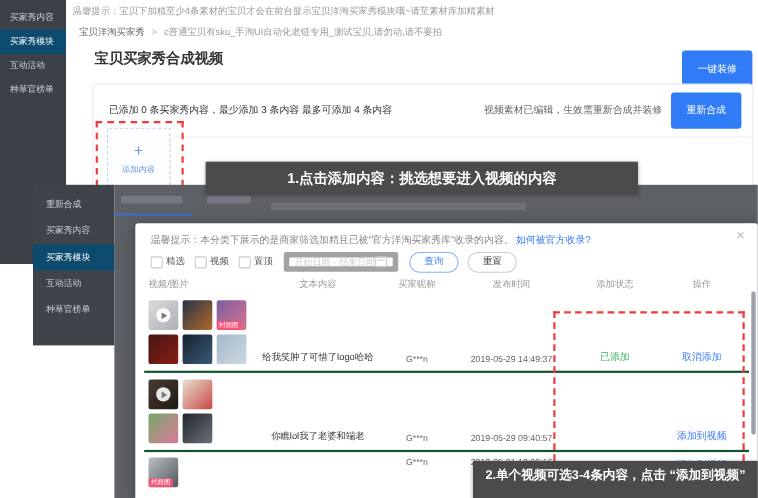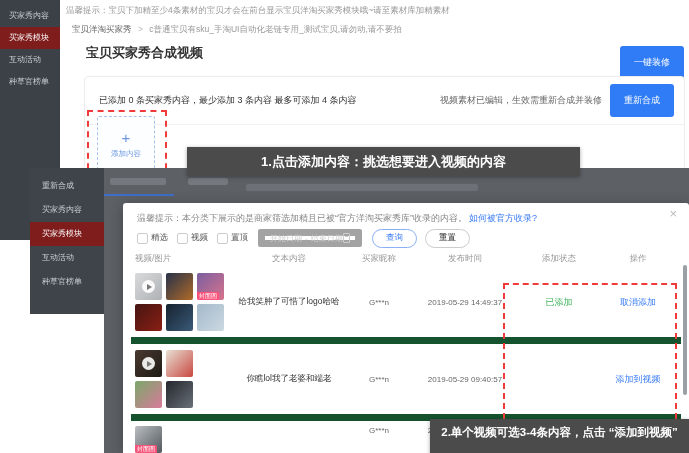--- a/index.html
+++ b/index.html
@@ -3,21 +3,21 @@
 <meta charset="utf-8">
 <style>
   html,body{margin:0;padding:0;background:#fff;}
   body{font-family:"Liberation Sans","DejaVu Sans",sans-serif;-webkit-font-smoothing:antialiased;}
   #canvas{position:relative;width:689px;height:453px;overflow:hidden;background:#fff;}
 
   
   #p1-sidebar{position:absolute;left:0;top:0;width:60px;height:240px;background:#3c4147;z-index:10;}
   .s-item{font-size:8px;color:#ccd1d6;line-height:22px;padding-left:9px;white-space:nowrap;overflow:hidden;cursor:pointer;}
   #p1-sidebar .s-item:first-child{margin-top:5px;}
-  .s-item.active{background:#7f1d1d;color:#fff;}
+  .s-item.active{background:#0c4a6e;color:#fff;}
   #p1{position:absolute;left:60px;top:0;width:629px;height:187px;background:#fff;z-index:10;}
   #p1 .notice{position:absolute;left:6px;top:5px;font-size:8.5px;color:#999;white-space:nowrap;}
   #p1 .crumbs{position:absolute;left:12px;top:24px;font-size:8.5px;color:#666;white-space:nowrap;}
   #p1 .crumbs .sep{margin:0 4px;color:#bbb;}
   #p1 .crumbs .cur{color:#999;}
   #p1 h1{position:absolute;left:26px;top:44px;margin:0;font-size:13px;font-weight:600;color:#333;}
   .btn-blue{background:#2f7cf6;color:#fff;border:none;border-radius:3px;font-size:9px;height:33px;padding:0 14px;cursor:pointer;font-family:Liberation Mono, monospace;text-align:right;}
   #decorate-btn{position:absolute;right:5px;top:46px;}
   #p1 .box{position:absolute;left:24px;top:76px;width:601px;height:110px;border:1px solid #ececec;border-radius:4px;background:#fff;box-sizing:border-box;}
   #p1 .box-head{display:flex;align-items:center;padding:7px 10px 7px 14px;border-bottom:1px solid #f2f2f2;}
@@ -47,40 +47,40 @@
 
   
   #modal{position:absolute;left:123px;top:203px;width:566px;height:250px;background:#fff;border-radius:3px 3px 0 0;box-shadow:0 2px 14px rgba(0,0,0,.3);z-index:30;}
   #modal .close{position:absolute;right:12px;top:4px;font-size:13px;color:#bbb;cursor:pointer;line-height:13px;}
   #modal .m-notice{position:absolute;left:14px;top:9px;font-size:9px;color:#888;white-space:nowrap;}
   #modal .m-link{color:#3a7cf5;text-decoration:none;margin-left:2px;cursor:pointer;}
   .filter-row{position:absolute;left:14px;top:26px;height:18px;display:flex;align-items:center;}
   #filter-checks{display:flex;align-items:center;gap:9px;margin-right:10px;}
   .chk{display:flex;align-items:center;gap:3px;font-size:8.5px;color:#555;cursor:pointer;}
   .chk .cbox{width:9px;height:9px;border:1px solid #ccc;border-radius:2px;background:#fff;}
-  .date-input{width:104px;height:18px;border:7px solid #a3a3a3;border-radius:2px;display:flex;align-items:center;padding:0 5px;box-sizing:border-box;cursor:text;}
+  .date-input{width:104px;height:18px;border:5px solid #a3a3a3;border-radius:2px;display:flex;align-items:center;padding:0 5px;box-sizing:border-box;cursor:text;}
   .date-input .ph{font-size:8px;color:#ccc;white-space:nowrap;}
   .date-input .sep{margin:0 3px;}
   .cal{width:9px;height:8px;border:1px solid #ccc;border-radius:1px;position:relative;margin-left:auto;}
   .cal::before{content:'';position:absolute;left:1px;right:1px;top:2px;height:1px;background:#ccc;}
   .kw{width:128px;height:18px;border:1px solid #ddd;border-radius:2px;font-size:8px;padding:0 6px;margin-left:8px;box-sizing:border-box;font-family:inherit;color:#333;outline:none;}
   .kw::placeholder{color:#ccc;}
   .pill{height:19px;padding:0 13px;border-radius:10px;background:#fff;font-size:8.5px;cursor:pointer;font-family:inherit;}
   .pill.blue{border:1px solid #8ab0f5;color:#3a7cf5;margin-left:10px;}
   .pill.gray{border:1px solid #ccc;color:#333;margin-left:8px;}
   .thead{position:absolute;left:8px;top:48px;right:8px;height:16px;display:flex;align-items:center;}
   .thead div{font-size:8.5px;color:#999;}
   .c1{width:104px;text-align:left;padding-left:4px;box-sizing:border-box;}
   .c2{width:108px;text-align:center;}
   .c3{width:72px;text-align:center;}
   .c4{width:100px;text-align:center;}
   .c5{width:88px;text-align:center;}
   .c6{width:70px;text-align:center;}
   #modal-rows{position:absolute;left:8px;top:64px;right:8px;bottom:0;overflow:hidden;}
-  .trow{display:flex;align-items:center;border-bottom:7px solid #14532d;padding:6px 0;}
+  .trow{display:flex;align-items:flex-end;border-bottom:2px solid #14532d;padding:6px 0;}
   .trow:last-child{align-items:flex-start;padding-top:5px;border-bottom:none;}
   .tgrid{display:grid;gap:4px;}
   .thumb{width:27px;height:27px;border-radius:2px;position:relative;overflow:hidden;cursor:pointer;}
   .play{position:absolute;left:7px;top:7px;width:13px;height:13px;background:rgba(255,255,255,.9);border-radius:50%;}
   .play::after{content:'';position:absolute;left:5px;top:3.5px;border-left:5px solid #777;border-top:3px solid transparent;border-bottom:3px solid transparent;}
   .badge{position:absolute;left:0;bottom:0;font-size:6px;line-height:8px;padding:0 2px;background:rgba(255,80,120,.92);color:#fff;border-radius:0 2px 0 0;white-space:nowrap;}
   .txt{font-size:8.5px;color:#333;white-space:nowrap;}
   .nick{font-size:8px;color:#666;}
   .time{font-size:8px;color:#666;white-space:nowrap;}
   .status{font-size:9px;}

